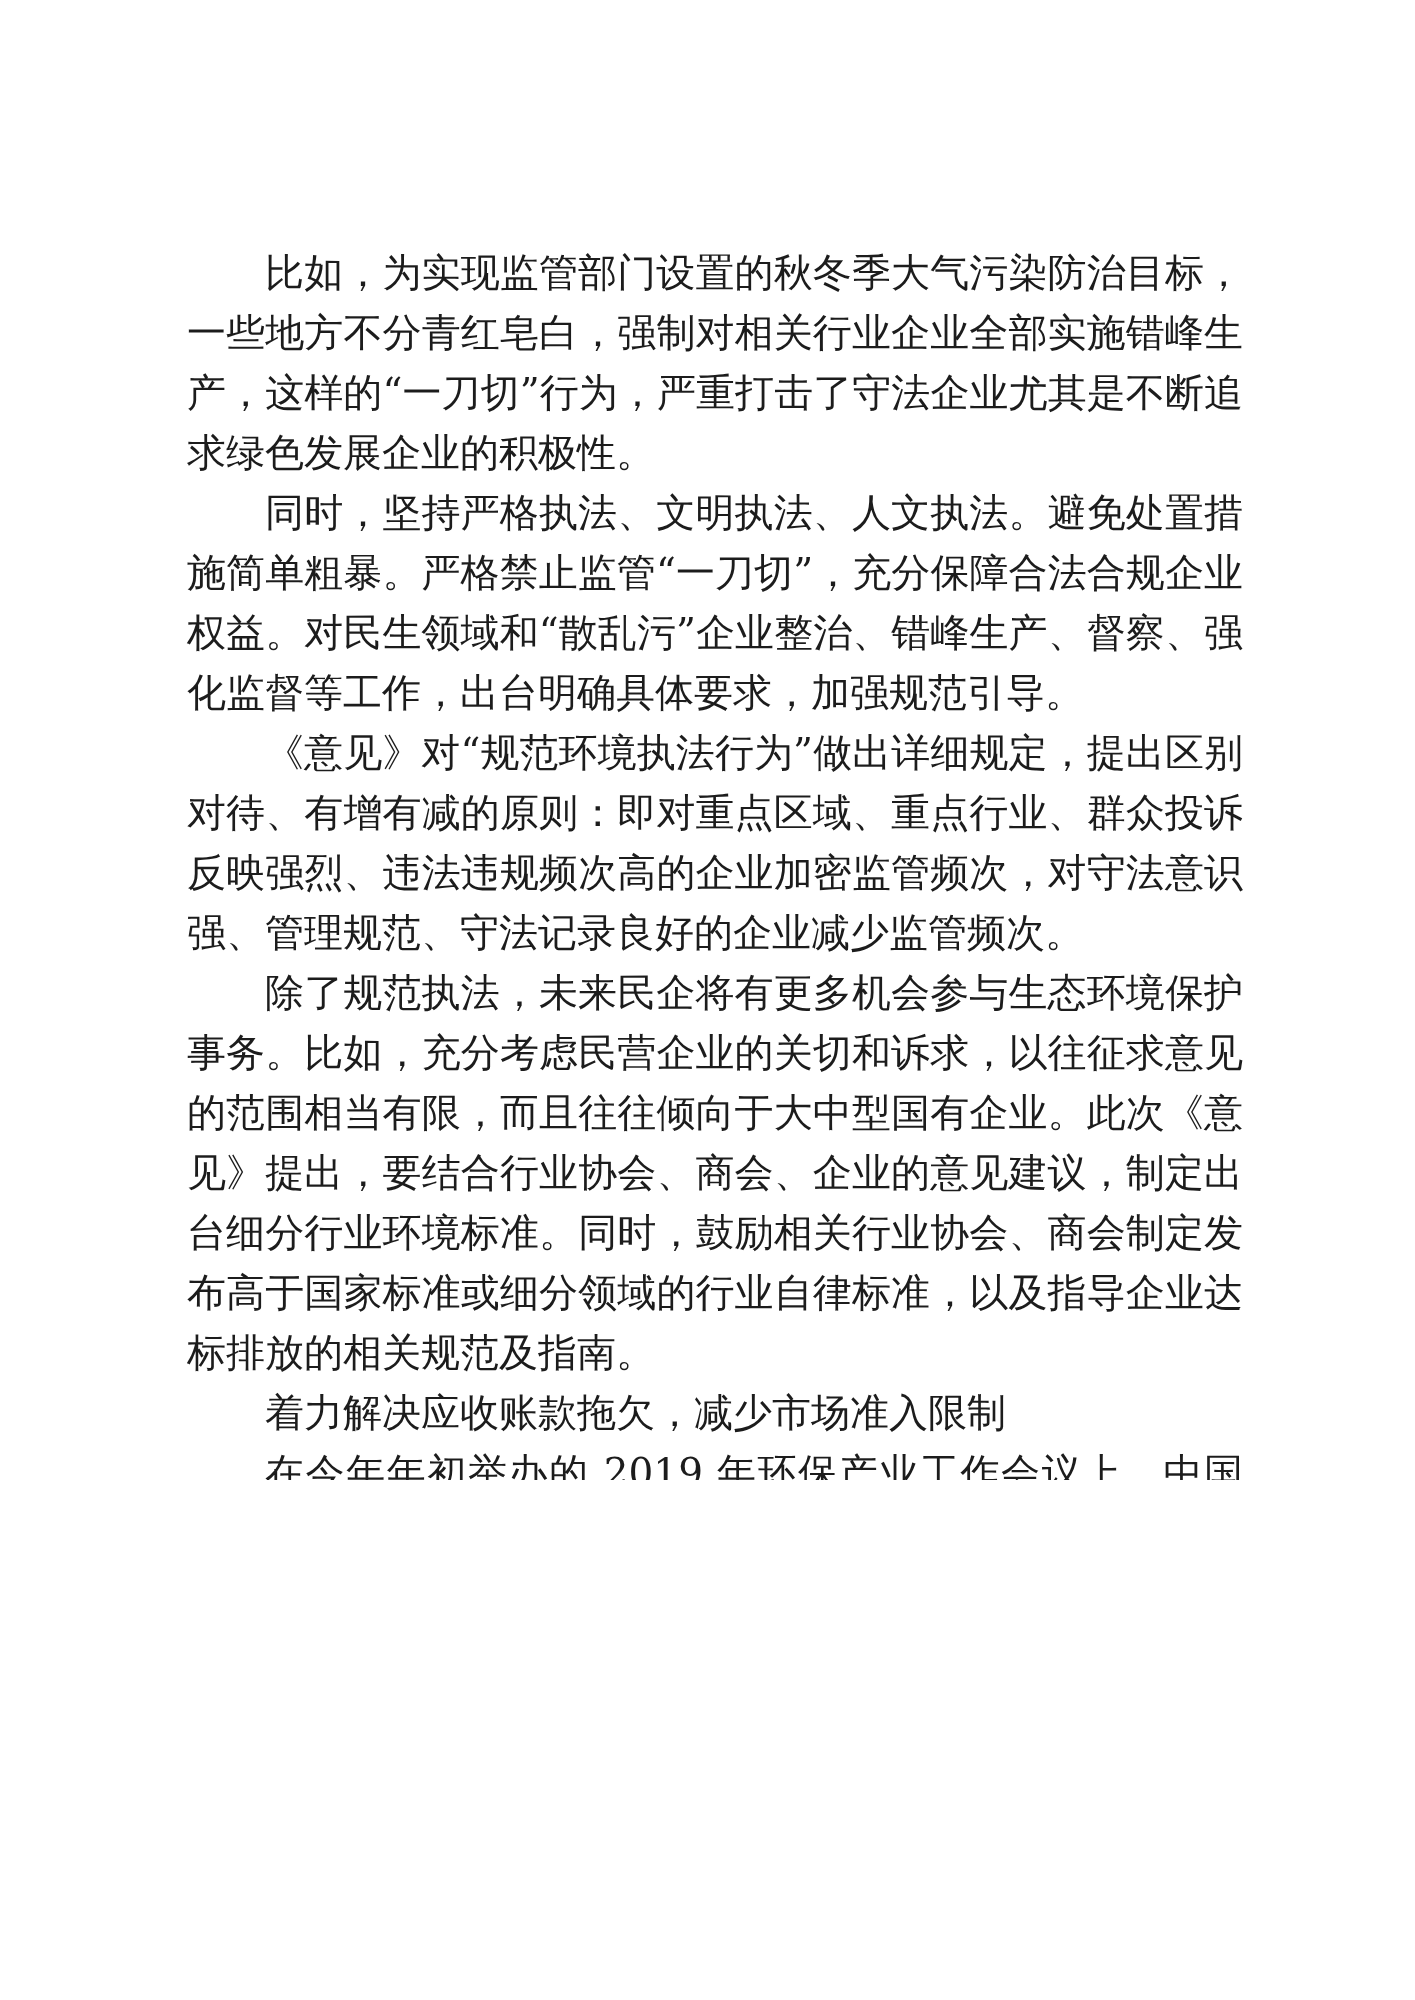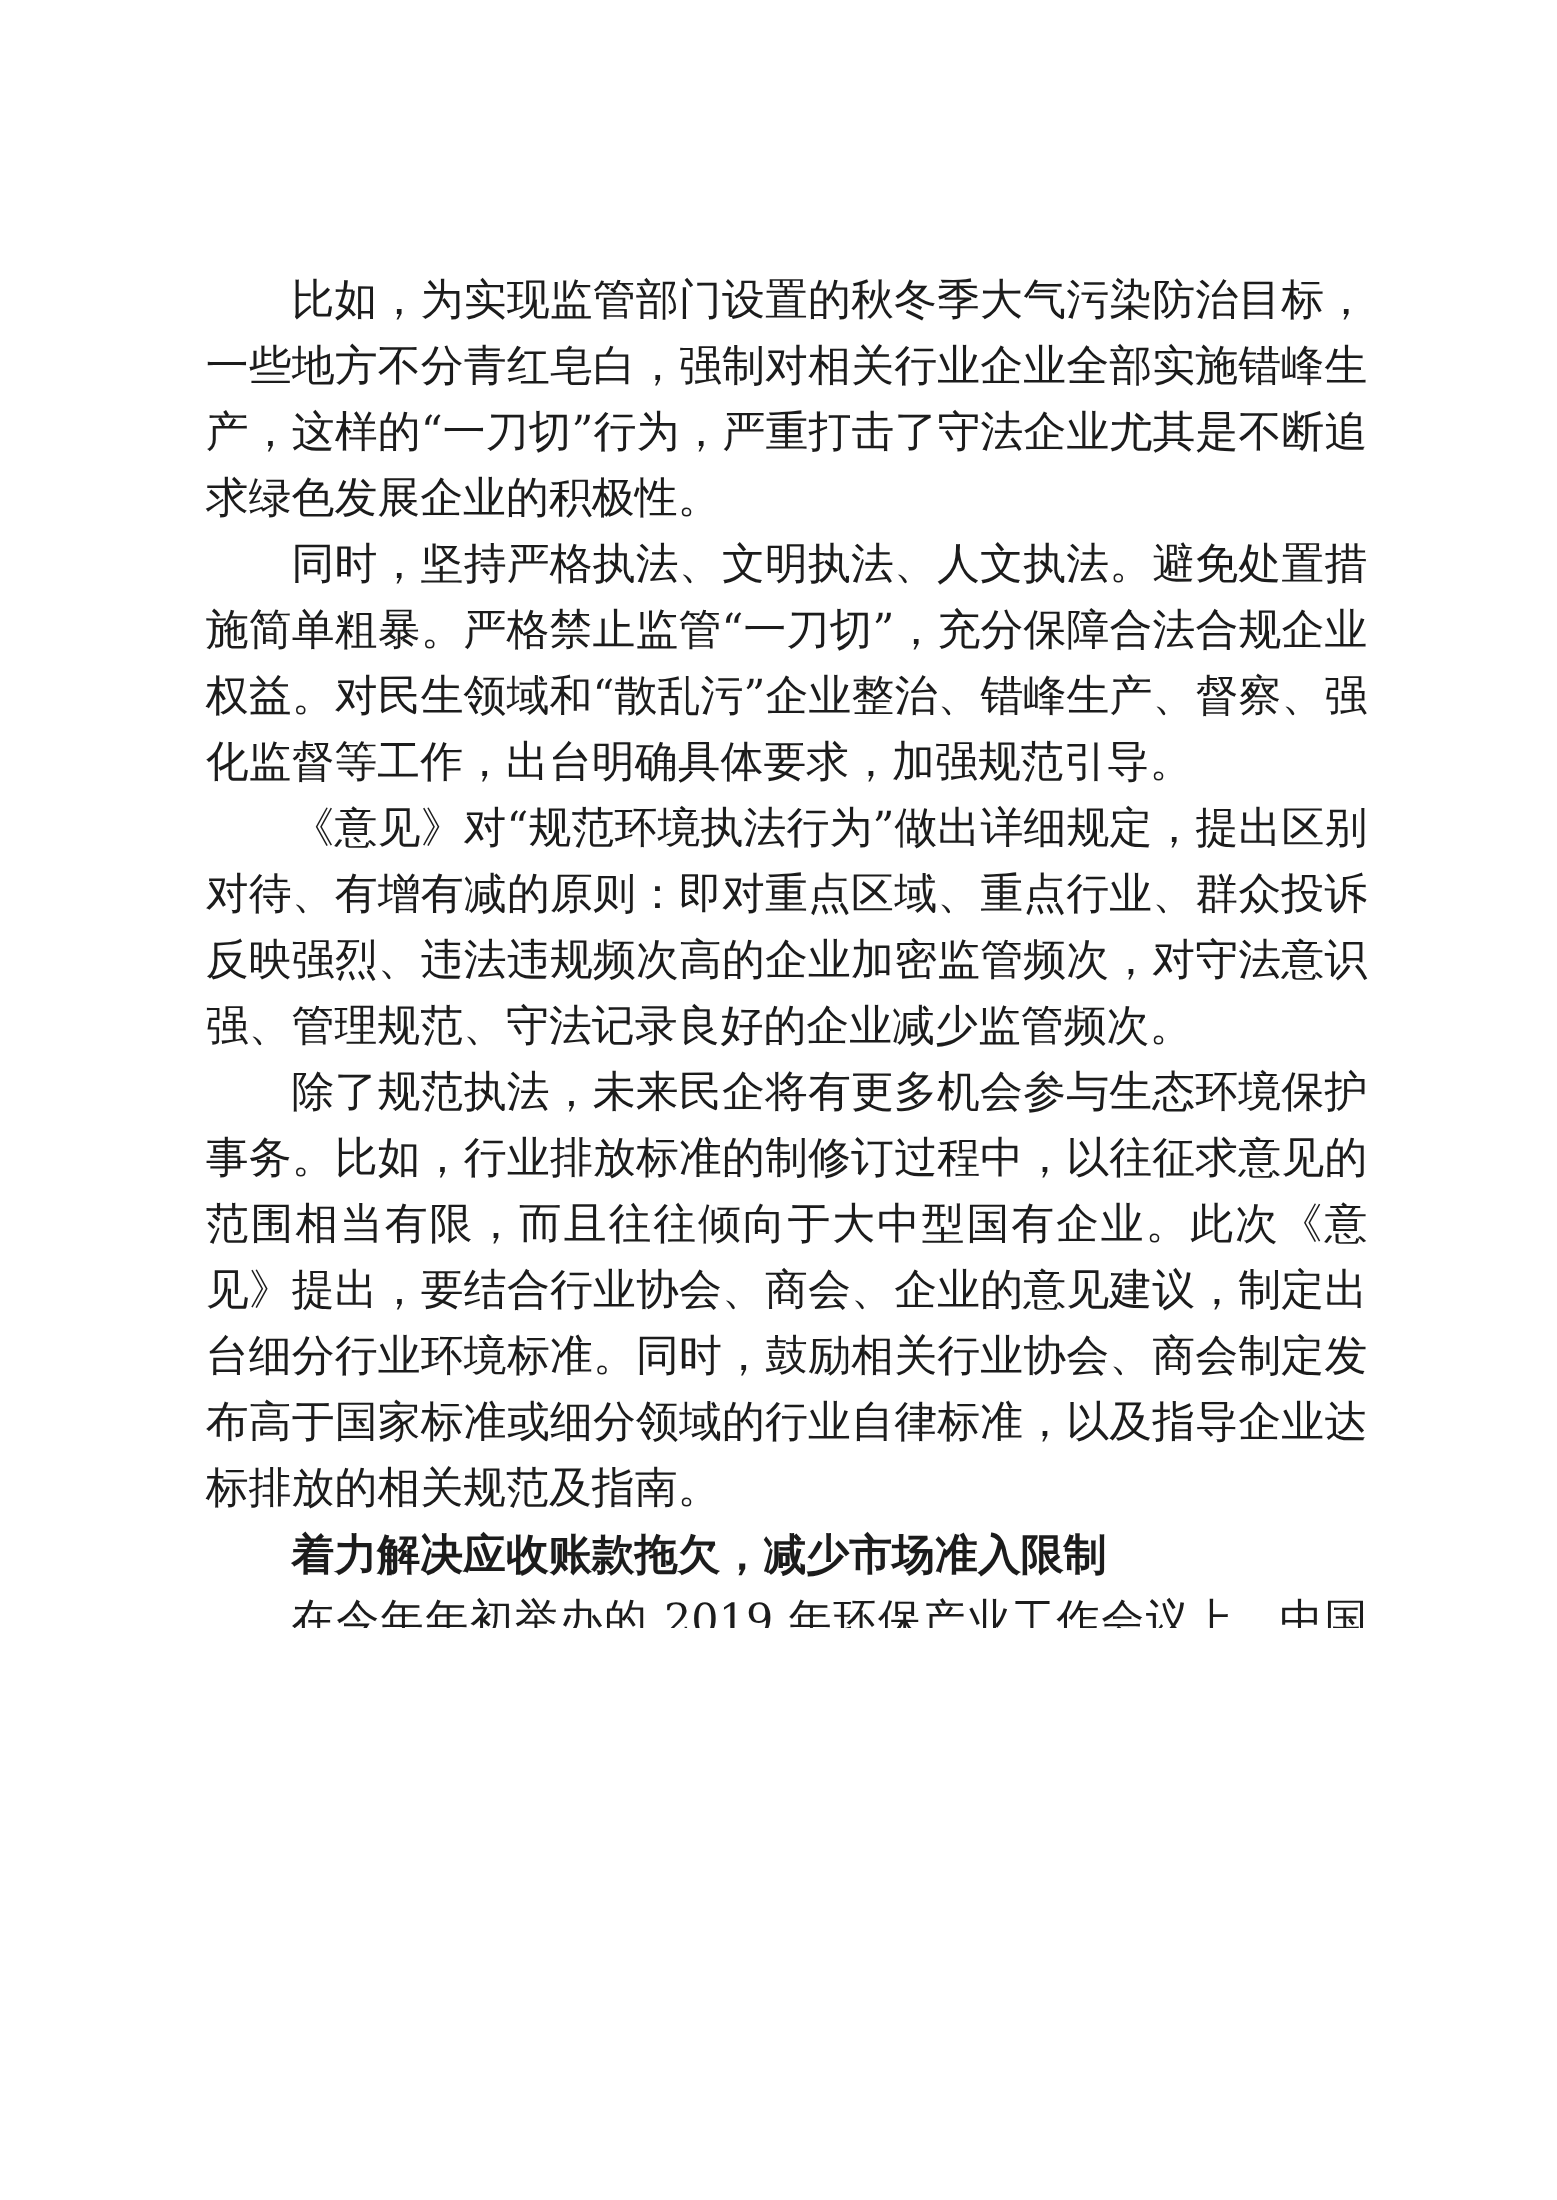--- a/index.html
+++ b/index.html
@@ -26,39 +26,39 @@
     .para {
       margin: 0;
       font-size: 39px;
       line-height: 60px;
       text-align: justify;
       text-indent: 2em;
       letter-spacing: 0;
       word-break: break-all;
     }
     .subheading {
-      font-weight: 700;
+      font-weight: 400;
     }
     .page-number {
       position: absolute;
       left: 0;
       right: 0;
       top: 1805px;
       text-align: left;
       font-size: 40px;
       line-height: 48px;
       color: #1c1c1c;
     }
   </style>
 </head>
 <body>
 
 <div class="page">
   <div class="content">
     <p class="para">比如，为实现监管部门设置的秋冬季大气污染防治目标，一些地方不分青红皂白，强制对相关行业企业全部实施错峰生产，这样的“一刀切”行为，严重打击了守法企业尤其是不断追求绿色发展企业的积极性。</p>
     <p class="para">同时，坚持严格执法、文明执法、人文执法。避免处置措施简单粗暴。严格禁止监管“一刀切”，充分保障合法合规企业权益。对民生领域和“散乱污”企业整治、错峰生产、督察、强化监督等工作，出台明确具体要求，加强规范引导。</p>
     <p class="para">《意见》对“规范环境执法行为”做出详细规定，提出区别对待、有增有减的原则：即对重点区域、重点行业、群众投诉反映强烈、违法违规频次高的企业加密监管频次，对守法意识强、管理规范、守法记录良好的企业减少监管频次。</p>
-    <p class="para">除了规范执法，未来民企将有更多机会参与生态环境保护事务。比如，行业排放标准的制修订过程中，以往征求意见的范围相当有限，而且往往倾向于大中型国有企业。此次《意见》提出，要结合行业协会、商会、企业的意见建议，制定出台细分行业环境标准。同时，鼓励相关行业协会、商会制定发布高于国家标准或细分领域的行业自律标准，以及指导企业达标排放的相关规范及指南。</p>
+    <p class="para">除了规范执法，未来民企将有更多机会参与生态环境保护事务。比如，充分考虑民营企业的关切和诉求，以往征求意见的范围相当有限，而且往往倾向于大中型国有企业。此次《意见》提出，要结合行业协会、商会、企业的意见建议，制定出台细分行业环境标准。同时，鼓励相关行业协会、商会制定发布高于国家标准或细分领域的行业自律标准，以及指导企业达标排放的相关规范及指南。</p>
     <p class="para subheading">着力解决应收账款拖欠，减少市场准入限制</p>
     <p class="para">在今年年初举办的 2019 年环保产业工作会议上，中国环保产业</p>
   </div>
   <div class="page-number">—24—</div>
 </div>
 
 </body></html>

